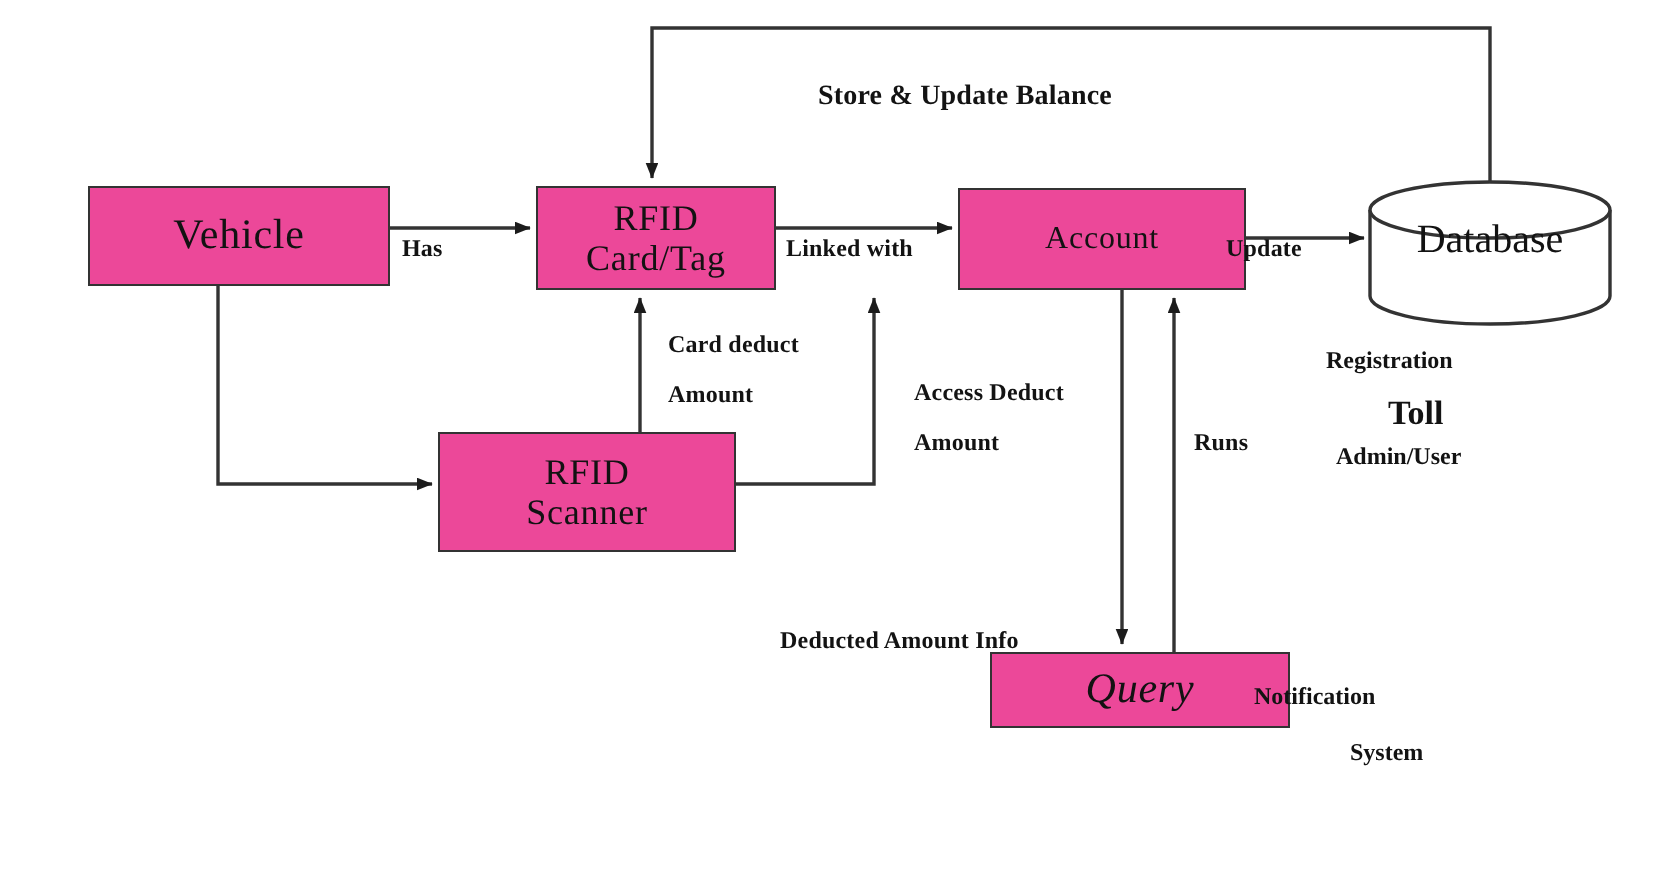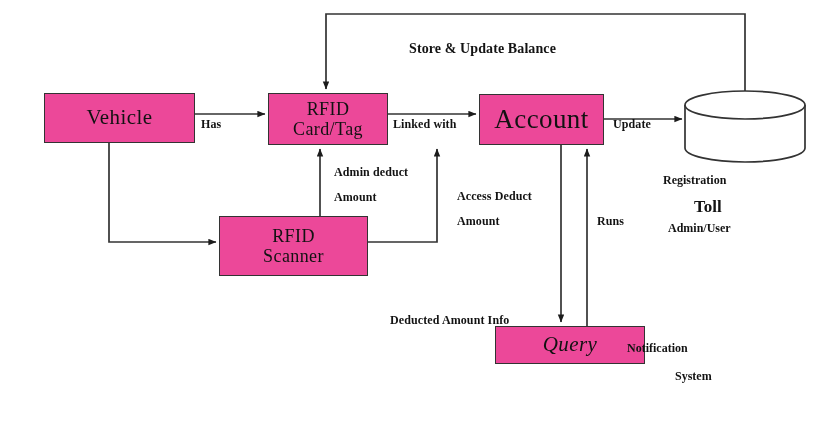--- a/index.html
+++ b/index.html
@@ -109,43 +109,44 @@
 
   <div class="node-box" style="left:44px; top:93px; width:151px; height:50px; font-size:21px;">
     <span class="node-line">Vehicle</span>
   </div>
 
   <div class="node-box" style="left:268px; top:93px; width:120px; height:52px; font-size:18px;">
     <span class="node-line">RFID</span>
     <span class="node-line">Card/Tag</span>
   </div>
 
-  <div class="node-box" style="left:479px; top:94px; width:125px; height:51px; font-size:27px;">
+  <div class="node-box" style="left:479px; top:94px; width:144px; height:51px; font-size:16px;">
     <span class="node-line">Account</span>
   </div>
 
+  <div class="db-label" style="left:685px; top:109px; width:120px; font-size:20px;">Database</div>
 
   <div class="node-box" style="left:219px; top:216px; width:149px; height:60px; font-size:18px;">
     <span class="node-line">RFID</span>
     <span class="node-line">Scanner</span>
   </div>
 
   <div class="node-box" style="left:495px; top:326px; width:150px; height:38px; font-size:21px;font-style:italic;">
     <span class="node-line">Query</span>
   </div>
 
   <div class="edge-label" style="left:201px; top:118px; font-size:12px;">Has</div>
 
   <div class="edge-label" style="left:393px; top:118px; font-size:12px;">Linked with</div>
 
   <div class="edge-label" style="left:613px; top:118px; font-size:12px;">Update</div>
 
   <div class="edge-label" style="left:409px; top:42px; font-size:14px;">Store &amp;  Update Balance</div>
 
-  <div class="edge-label" style="left:334px; top:166px; font-size:12px;">Admin deduct</div>
+  <div class="edge-label" style="left:334px; top:166px; font-size:12px;">Card deduct</div>
 
   <div class="edge-label" style="left:334px; top:191px; font-size:12px;">Amount</div>
 
   <div class="edge-label" style="left:457px; top:190px; font-size:12px;">Access Deduct</div>
 
   <div class="edge-label" style="left:457px; top:215px; font-size:12px;">Amount</div>
 
   <div class="edge-label" style="left:597px; top:215px; font-size:12px;">Runs</div>
 
   <div class="edge-label" style="left:390px; top:314px; font-size:12px;">Deducted Amount Info</div>

